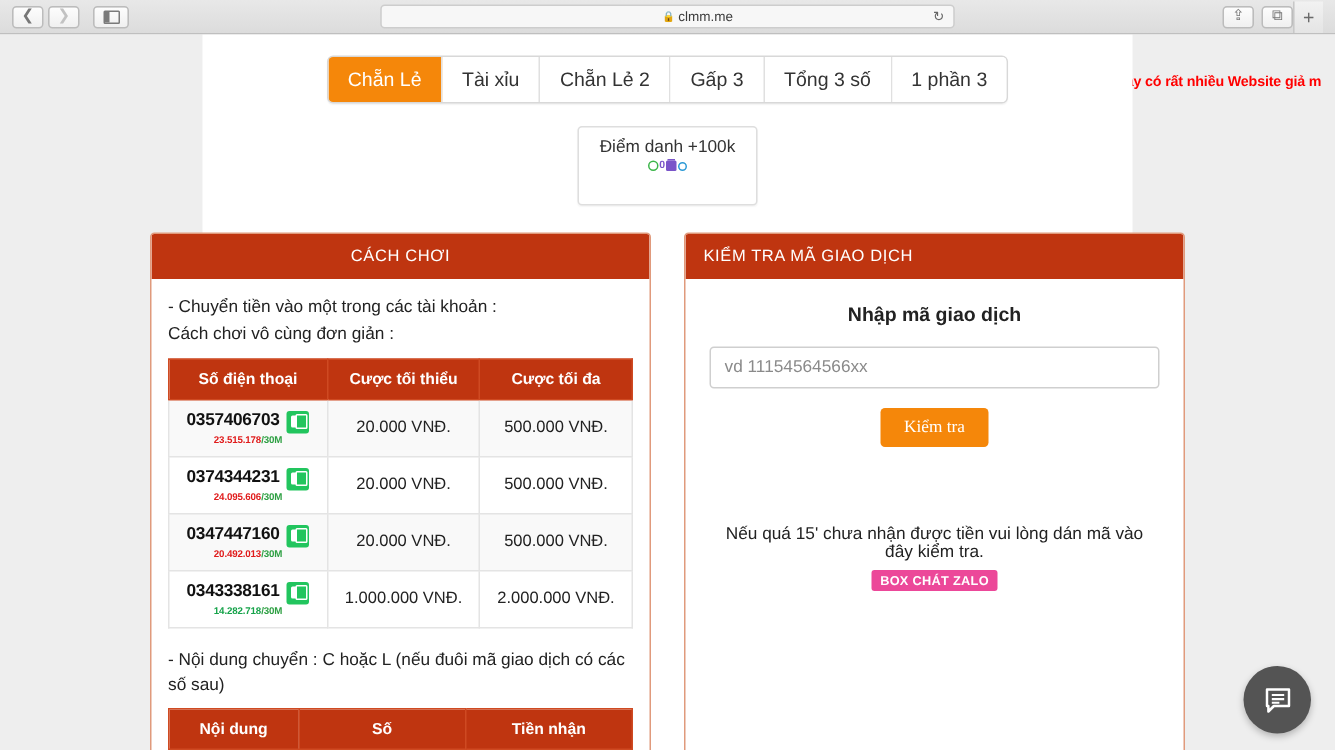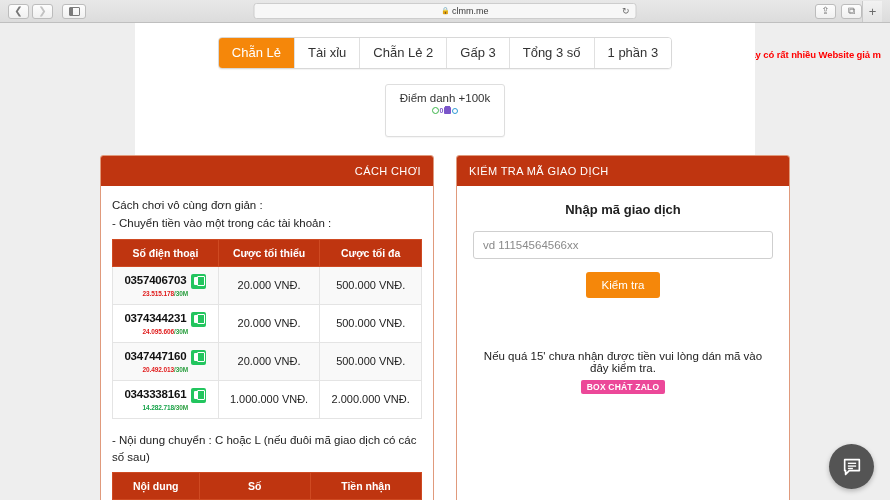--- a/index.html
+++ b/index.html
@@ -168,21 +168,21 @@
     background: #fff;
     overflow: hidden;
   }
   .panel-head {
     background: #bf3510;
     color: #fff;
     font-size: 11px;
     padding: 9px 12px;
     letter-spacing: 0.4px;
   }
-  .panel-head.center { text-align: right; }
+  .panel-head.center { text-align: center; }
   .panel-body { padding: 11px 11px 14px; }
 
   
   .lead { font-size: 11.5px; color: #222; line-height: 1.55; }
   .tbl {
     width: 100%;
     border-collapse: collapse;
     margin-top: 6px;
     font-size: 11px;
   }
@@ -260,21 +260,21 @@
   .rp-input::placeholder { color: #8a8a8a; }
   .rp-hint { font-size: 9.5px; color: #888; margin-top: 7px; }
   .rp-btn {
     margin-top: 13px;
     background: #f5870a;
     color: #fff;
     border: none;
     border-radius: 3px;
     padding: 7px 16px;
     font-size: 11.5px;
-    font-family: Liberation Sans, sans-serif;
+    font-family: Liberation Serif, serif;
     cursor: pointer;
   }
   .rp-bottom { margin-top: 52px; }
   .rp-bottom-text { font-size: 11.5px; color: #222; }
   .zalo-badge {
     display: inline-block;
     margin-top: 6px;
     background: #ec4899;
     color: #fff;
     font-size: 8.5px;
@@ -358,22 +358,22 @@
         </div>
       </div>
     </div>
 
     <div class="panels">
 
       <div class="panel">
         <div class="panel-head center">CÁCH CHƠI</div>
         <div class="panel-body">
 
+          <div class="lead">- Chuyển tiền vào một trong các tài khoản :</div>
           <div class="lead">Cách chơi vô cùng đơn giản :</div>
-          <div class="lead">- Chuyển tiền vào một trong các tài khoản :</div>
 
           <table class="tbl">
             <thead>
               <tr>
                 <th>Số điện thoại</th>
                 <th>Cược tối thiểu</th>
                 <th>Cược tối đa</th>
               </tr>
             </thead>
             <tbody>

